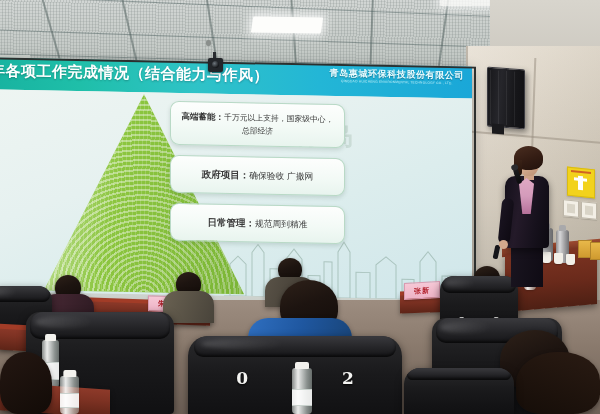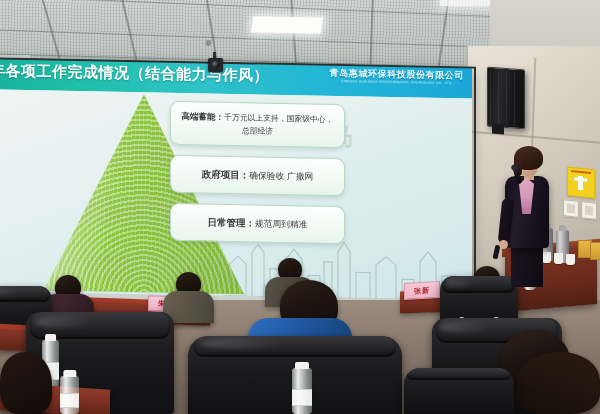--- a/index.html
+++ b/index.html
@@ -580,20 +580,21 @@
     <div class="gloss"></div>
   </div>
 
   <div class="head" style="left:500px;top:330px;width:70px;height:60px;border-radius:50% 50% 42% 42%;"></div>
 
   <div class="desk" style="left:0;top:386px;width:110px;height:28px;transform:skewY(4deg);"></div>
 
   <div class="chair" style="left:188px;top:336px;width:214px;height:82px;border-radius:20px 20px 4px 4px;">
     <div class="headrest"></div>
     <div class="gloss"></div>
+    <div class="chair-num" style="top:32px;font-size:17px;letter-spacing:44px;text-indent:44px;">0  2</div>
   </div>
 
   <div class="bottle" style="left:292px;top:368px;width:20px;height:46px;">
     <div class="cap"></div>
     <div class="label"></div>
   </div>
 
   <div class="bottle" style="left:60px;top:376px;width:19px;height:38px;">
     <div class="cap"></div>
     <div class="label"></div>

